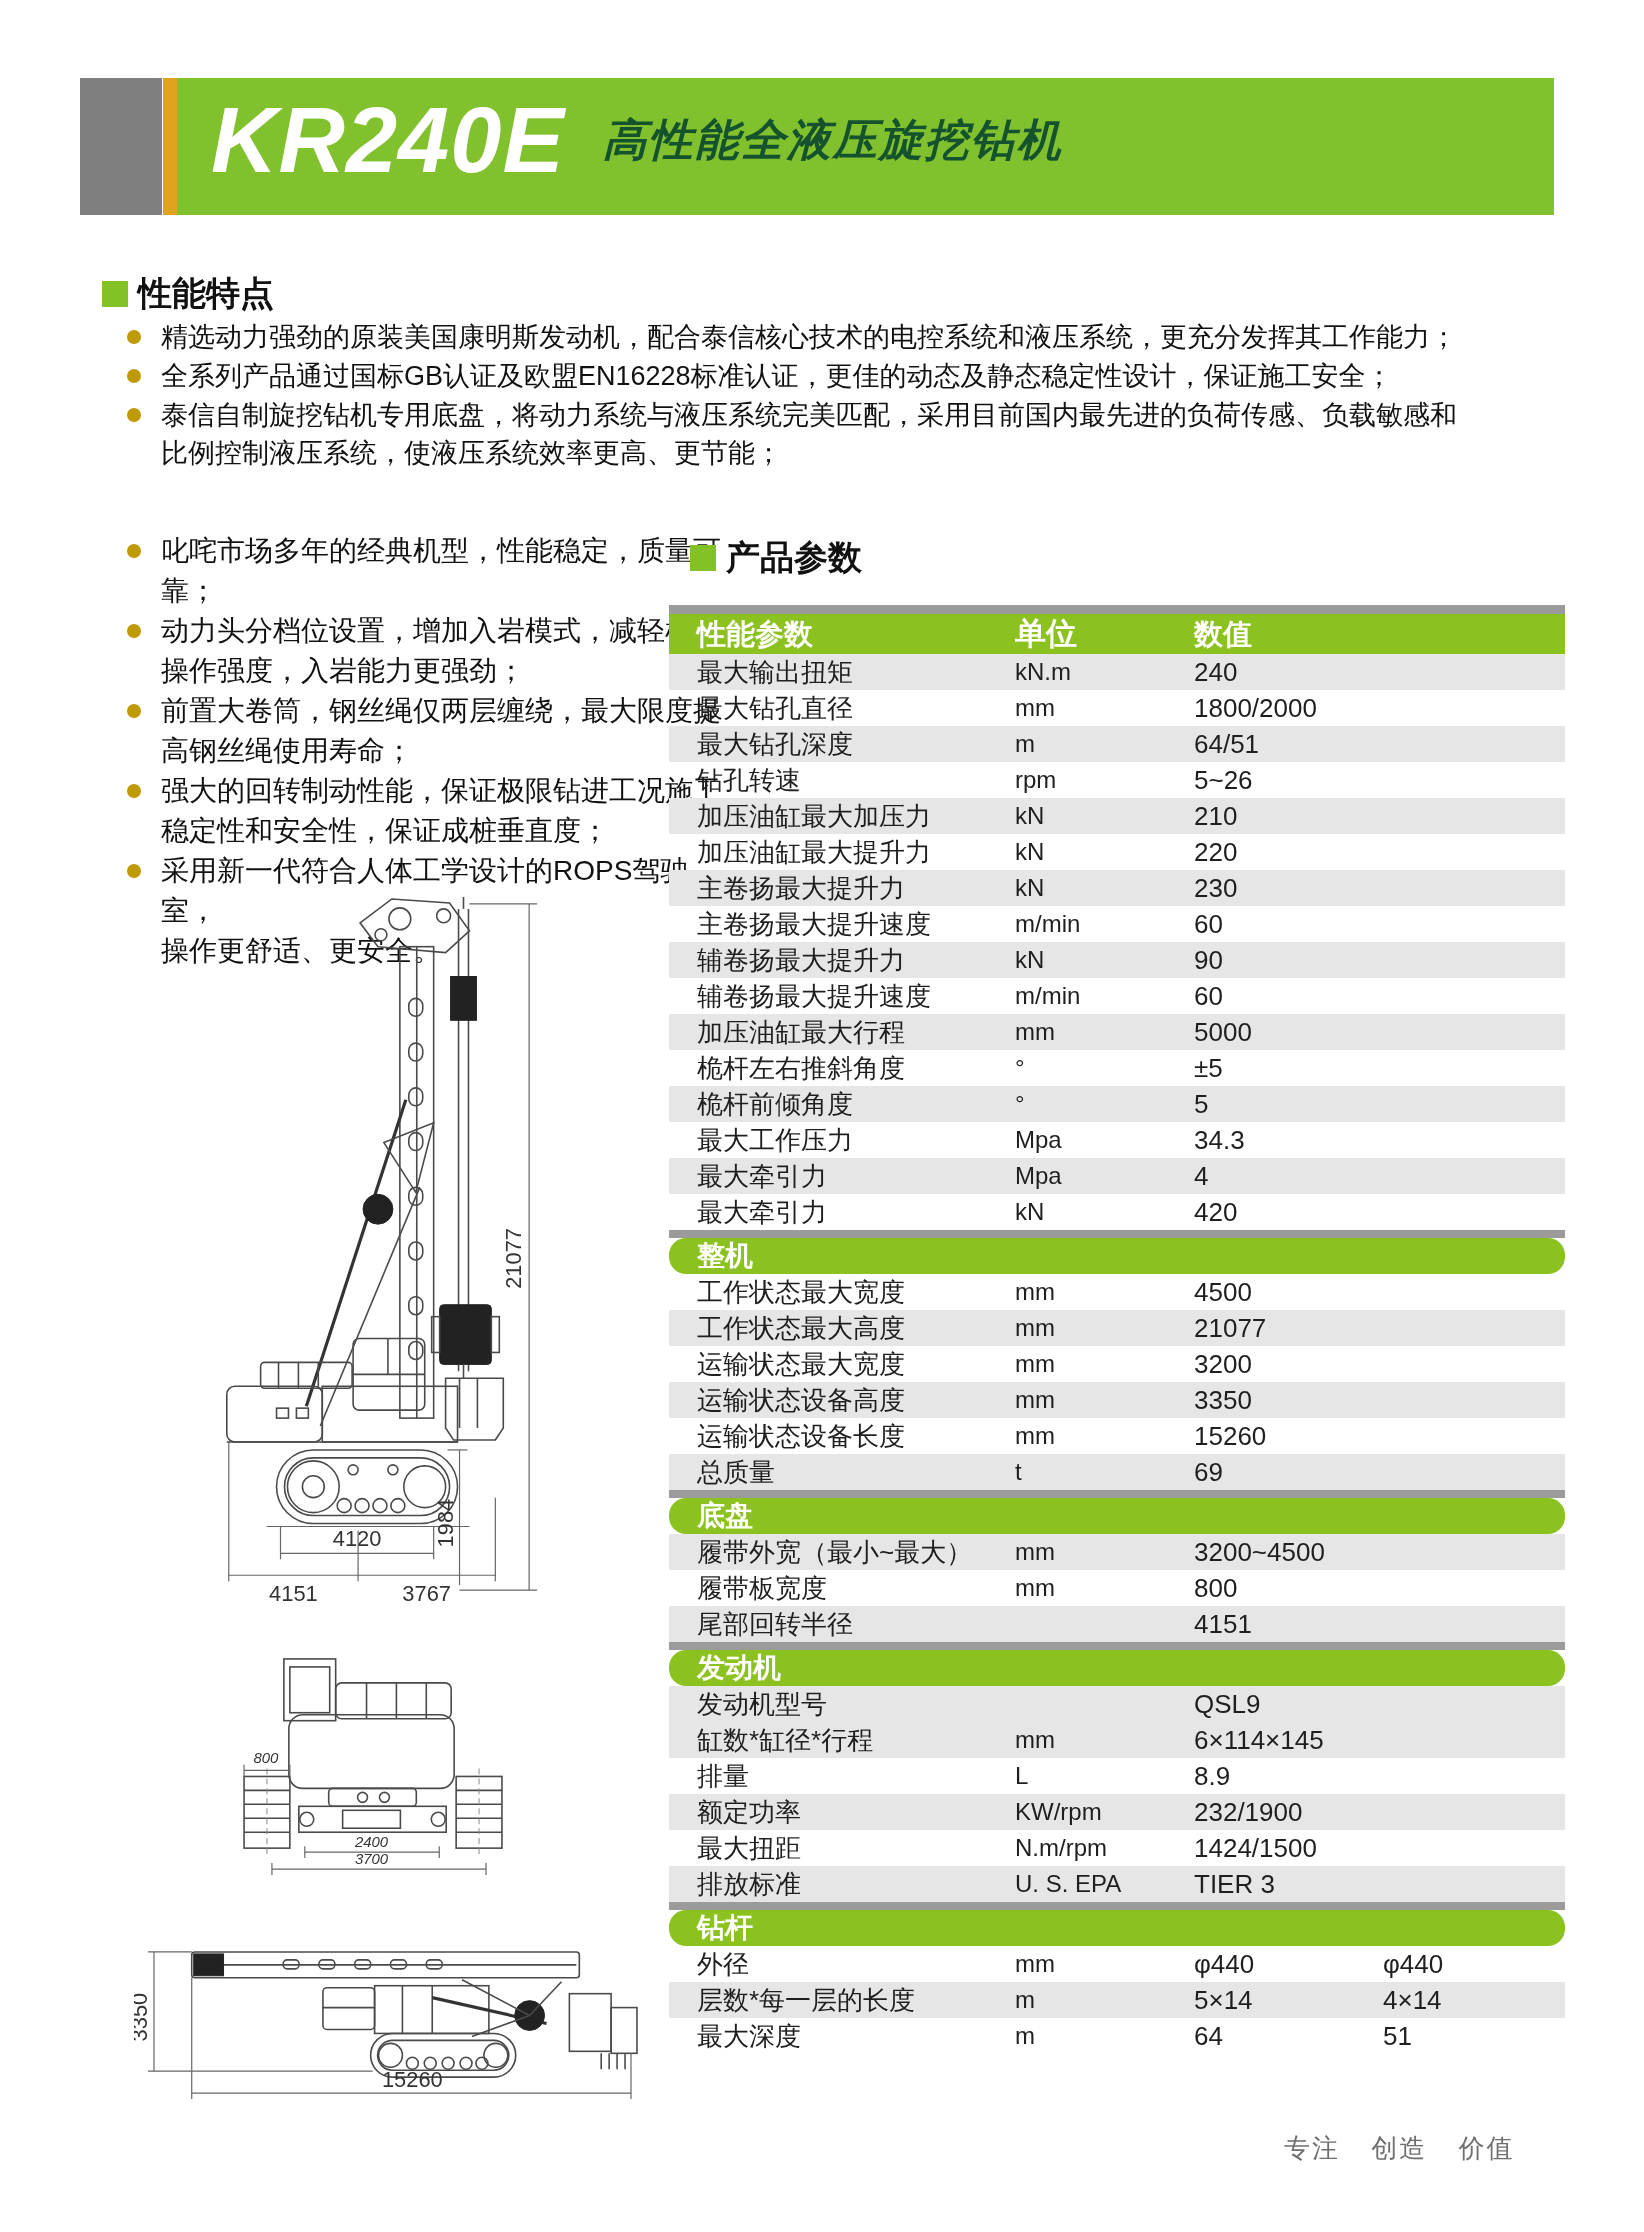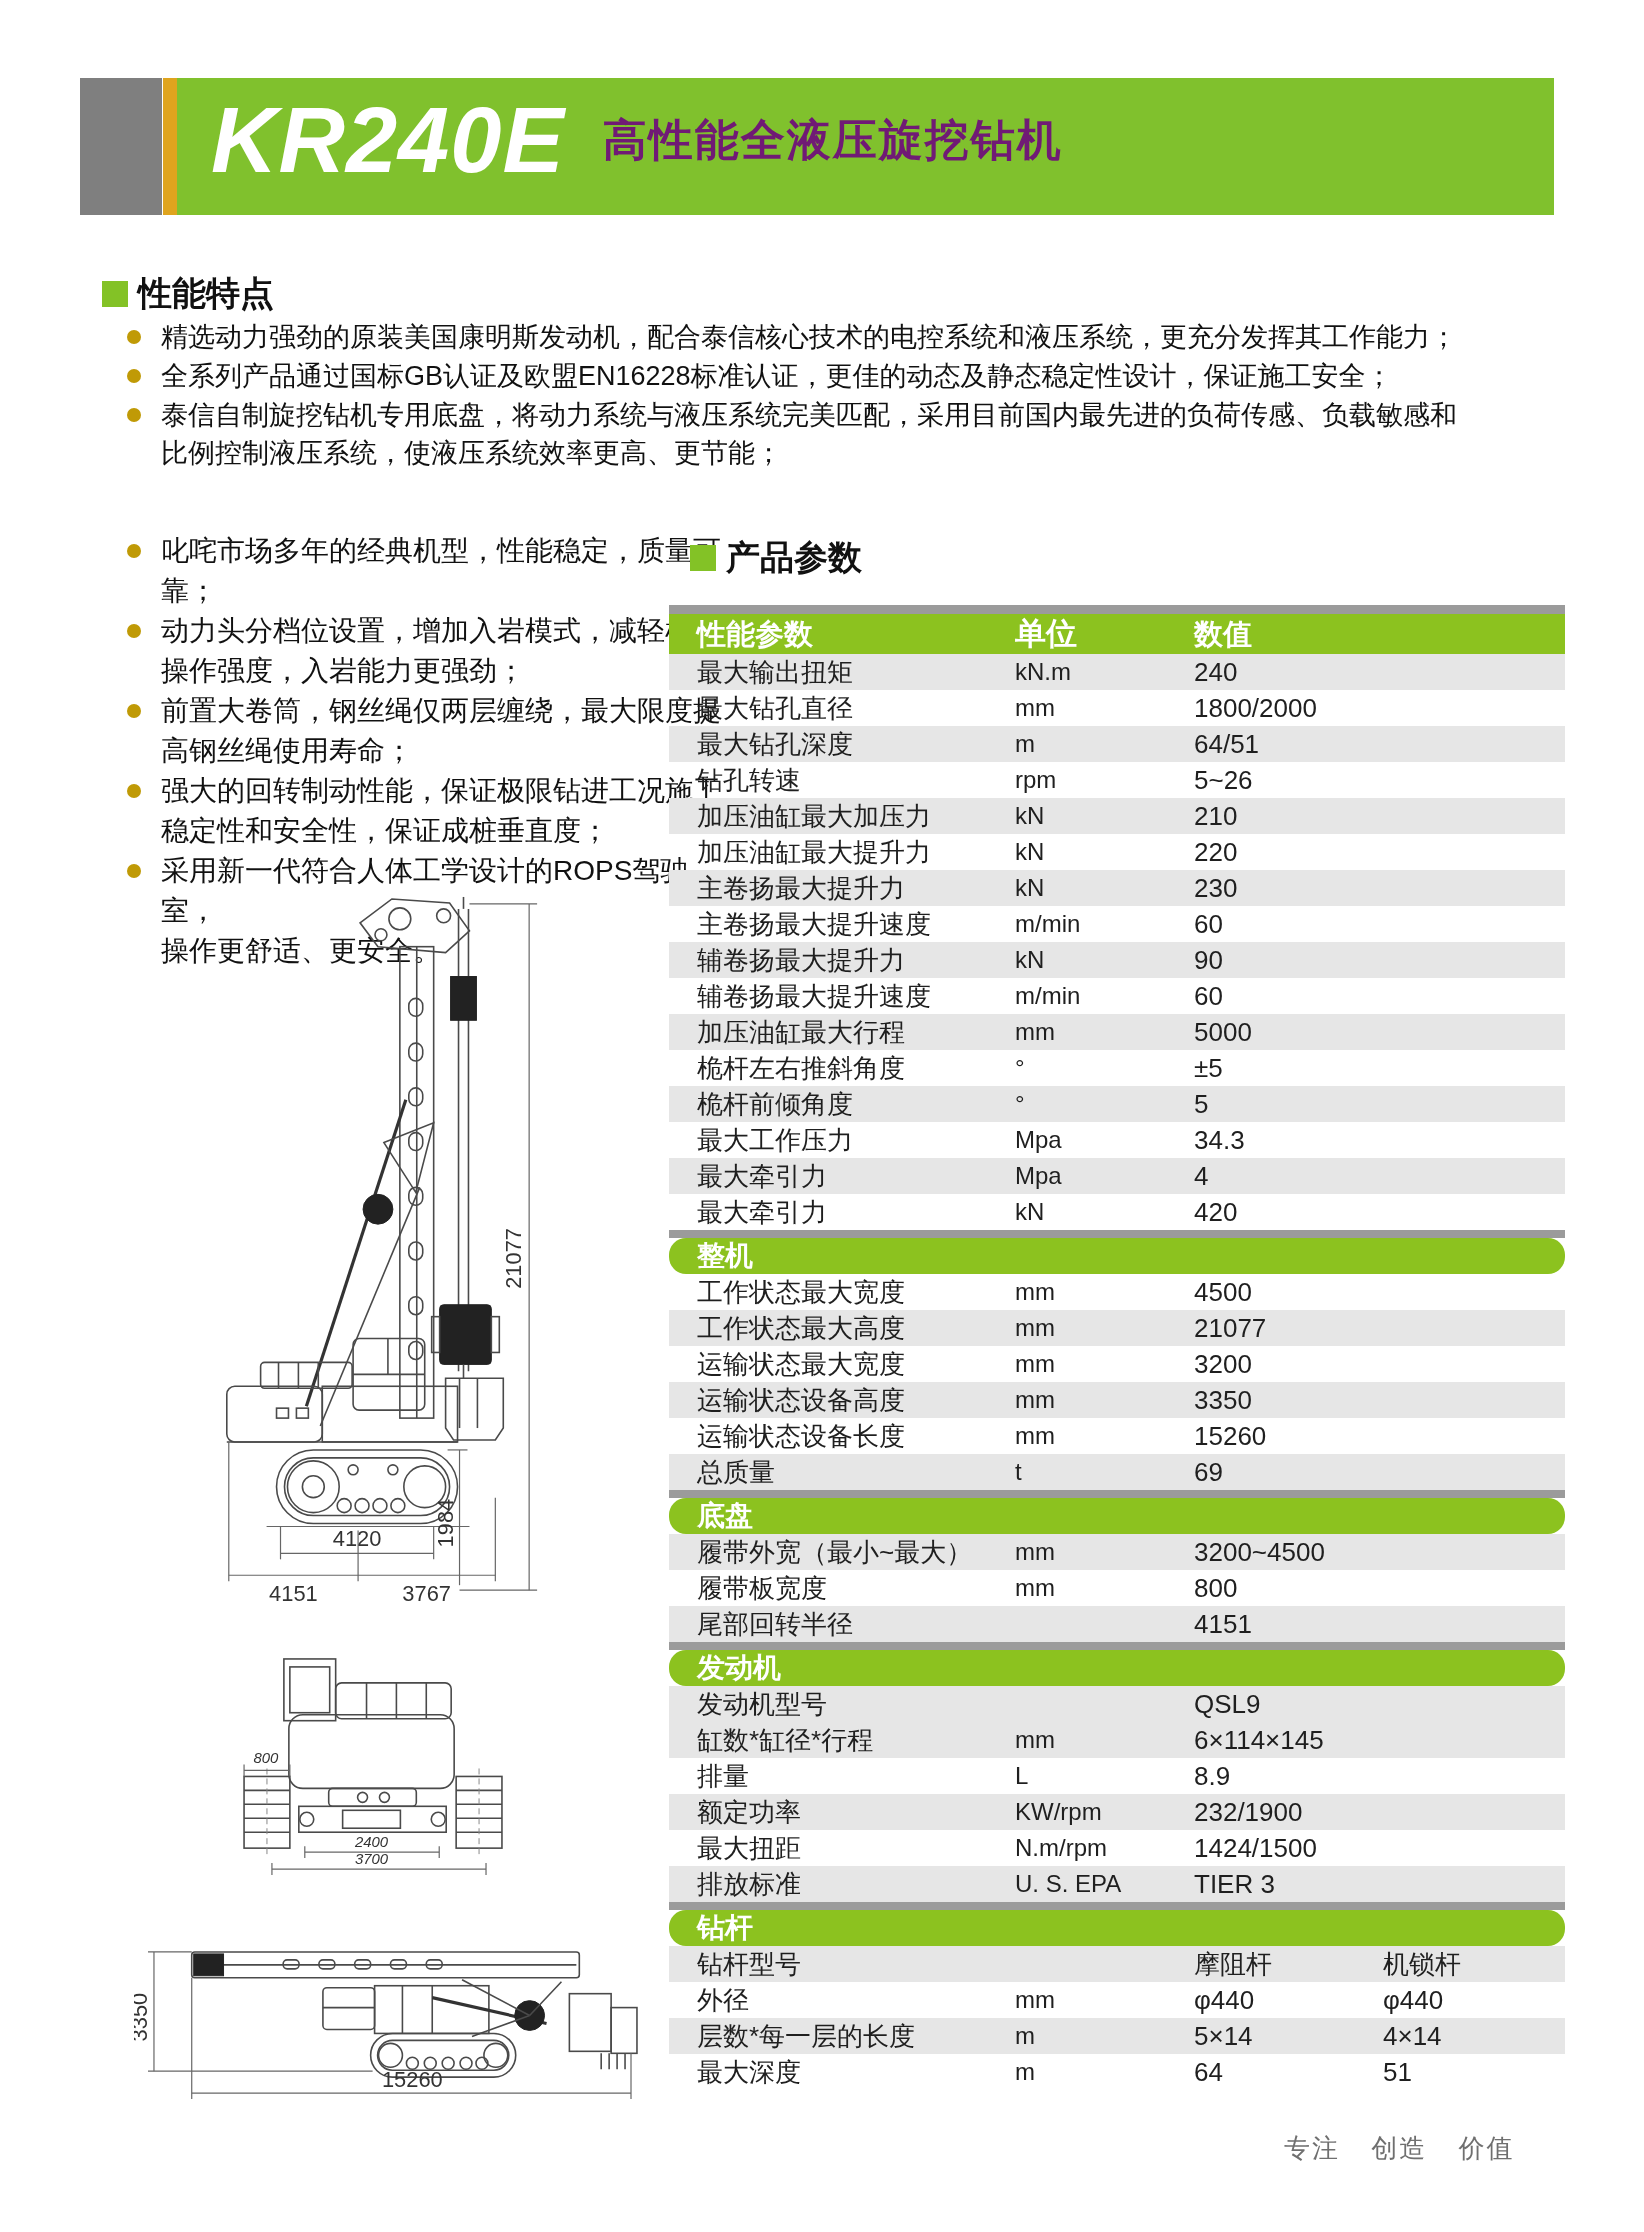--- a/index.html
+++ b/index.html
@@ -5,21 +5,21 @@
   html,body{margin:0;padding:0;background:#fff;}
   #page{position:relative;width:1645px;height:2233px;background:#fff;overflow:hidden;
         font-family:"Liberation Sans","DejaVu Sans",sans-serif;color:#1f1f1f;}
 
   
   .hdr-gray{position:absolute;left:80px;top:78px;width:82px;height:137px;background:#7f7f7f;}
   .hdr-orange{position:absolute;left:163px;top:78px;width:14px;height:137px;background:#dfa41e;}
   .hdr-green{position:absolute;left:177px;top:78px;width:1377px;height:137px;background:#80c12d;}
   .title-row{display:flex;align-items:center;padding:10px 0 0 34px;}
   .model{font-style:italic;font-weight:bold;font-size:92px;line-height:1.15;color:#fff;letter-spacing:1px;}
-  .subtitle{font-weight:bold;font-size:44px;color:#701a75;margin-left:38px;letter-spacing:2px;}
+  .subtitle{font-weight:bold;font-size:44px;color:#14532d;margin-left:38px;letter-spacing:2px;font-style:italic;}
 
   
   .sec-head{position:absolute;display:flex;align-items:center;gap:10px;font-size:34px;font-weight:bold;color:#111;}
   .square{width:26px;height:26px;background:#83c226;flex:0 0 auto;}
   #features-head{left:102px;top:271px;}
   #params-head{left:690px;top:535px;}
 
   
   ul.blist{list-style:none;margin:0;padding:0;position:absolute;}
   ul.blist li{position:relative;padding-left:44px;color:#111;}
@@ -465,26 +465,20 @@
           <span class="cu">N.m/rpm</span>
           <span class="cv">1424/1500</span>
         </div>
         <div class="trow shade">
           <span class="cl">排放标准</span>
           <span class="cu">U. S. EPA</span>
           <span class="cv">TIER 3</span>
         </div>
         <div class="strip" style="height: 8px;"></div>
         <div class="secbar">钻杆</div>
-        <div class="trow shade">
-          <span class="cl">钻杆型号</span>
-          <span class="cu"></span>
-          <span class="cv">摩阻杆</span>
-          <span class="cv2">机锁杆</span>
-        </div>
         <div class="trow">
           <span class="cl">外径</span>
           <span class="cu">mm</span>
           <span class="cv">φ440</span>
           <span class="cv2">φ440</span>
         </div>
         <div class="trow shade">
           <span class="cl">层数*每一层的长度</span>
           <span class="cu">m</span>
           <span class="cv">5×14</span>

